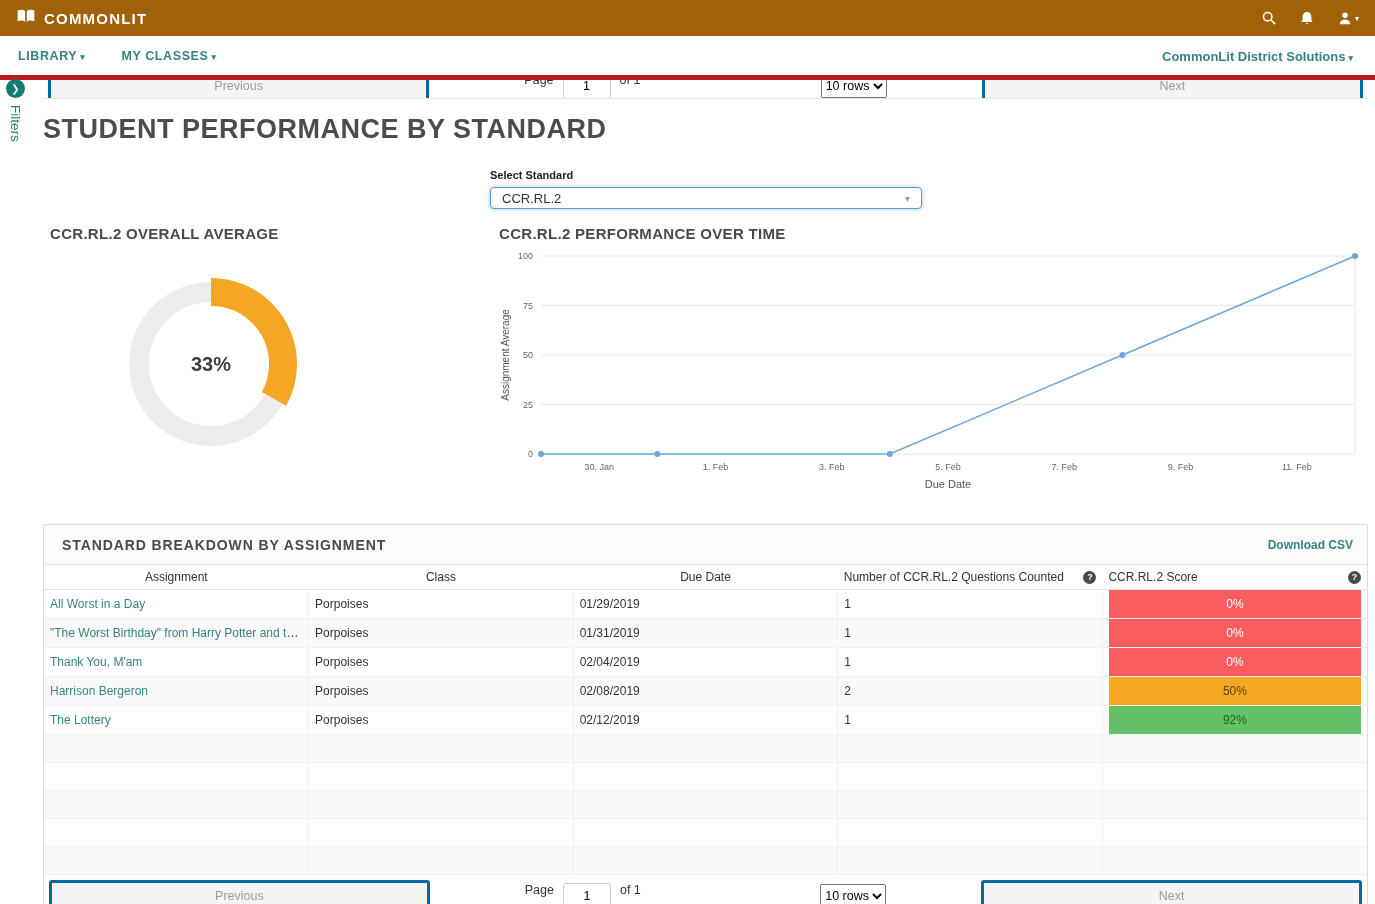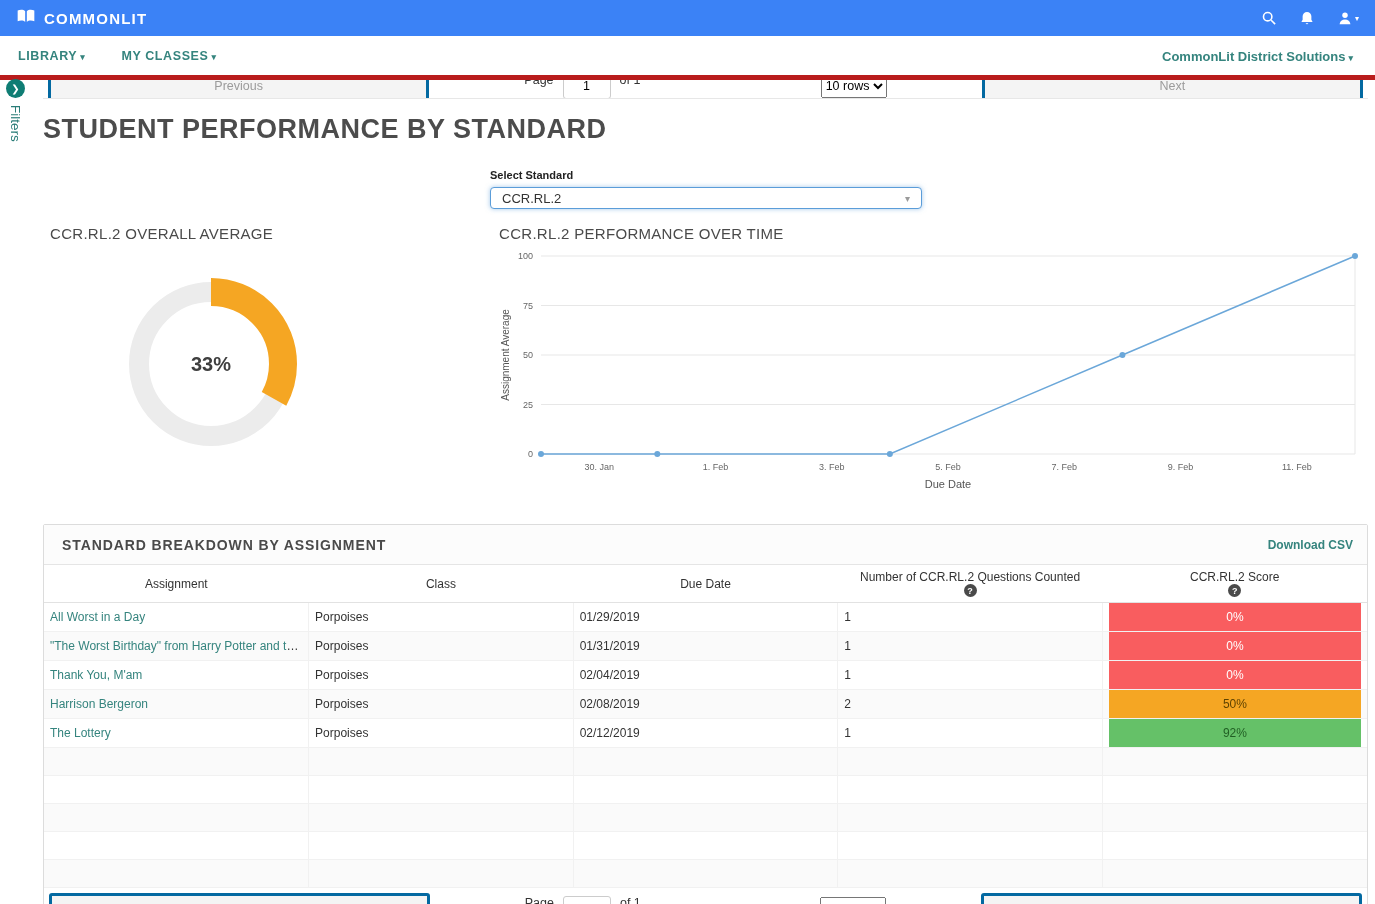--- a/index.html
+++ b/index.html
@@ -11,21 +11,21 @@
     background: #fff;
     color: #333;
     font-family: "Liberation Sans", sans-serif;
     position: relative;
   }
   a { text-decoration: none; cursor: pointer; }
 
   
   .topbar {
     height: 36px;
-    background: #3b82f6;
+    background: #a16207;
     display: flex;
     align-items: center;
     justify-content: space-between;
     padding: 0 16px;
   }
   .brand { display: flex; align-items: center; gap: 8px; }
   .brand-text { color: #fff; font-weight: bold; font-size: 15px; letter-spacing: 1.2px; }
   .topbar-right { display: flex; align-items: center; gap: 24px; }
   .top-icon { display: inline-flex; align-items: center; gap: 3px; cursor: pointer; }
   .top-caret { color: #fff; font-size: 8px; }
@@ -87,21 +87,21 @@
     border: 1px solid #5b9dd9; border-radius: 4px;
     box-shadow: 0 0 5px rgba(91,157,217,.55);
     display: flex; align-items: center; justify-content: space-between;
     padding: 0 11px; font-size: 13px; color: #333; background: #fff; cursor: pointer;
   }
   .select-caret { color: #9b9b9b; font-size: 10px; }
 
   .charts-row { display: flex; margin-top: 16px; }
   .overall-col { width: 456px; flex: 0 0 456px; }
   .section-h {
-    font-size: 15px; font-weight: normal; color: #4a4a4a; letter-spacing: .3px;
+    font-size: 15px; font-weight: bold; color: #4a4a4a; letter-spacing: .3px;
     margin: 0 0 6px 7px;
   }
   .donut-wrap { margin: 22px 0 0 68px; width: 200px; height: 200px; }
   .trend-col { flex: 1; }
 
   
   .panel {
     margin-top: 26px;
     border: 1px solid #dcdcdc;
     border-radius: 2px;
@@ -116,21 +116,21 @@
   .panel-title { font-size: 14px; font-weight: bold; letter-spacing: .9px; color: #4a4a4a; }
   .download-csv { color: #35847e; font-size: 12px; font-weight: bold; }
 
   table.breakdown { width: 100%; border-collapse: collapse; font-size: 12px; table-layout: fixed; }
   table.breakdown thead th {
     font-weight: normal; color: #333; padding: 5px 6px; height: 24px;
     background: #fff; border-bottom: 1px solid #e2e2e2;
     text-align: center;
   }
   table.breakdown thead th.th-left { text-align: left; }
-  .th-flex { display: flex; align-items: center; justify-content: space-between; flex-direction: column; }
+  .th-flex { display: flex; align-items: center; justify-content: space-between; }
   .help-icon {
     width: 13px; height: 13px; border-radius: 50%;
     background: #4a4a4a; color: #fff; font-size: 9px; font-weight: bold;
     display: inline-flex; align-items: center; justify-content: center;
     cursor: pointer; flex: 0 0 13px;
   }
   table.breakdown tbody td {
     padding: 0 6px; height: 28px;
     border-bottom: 1px solid #f1f1f1;
     border-left: 1px solid #f1f1f1;

